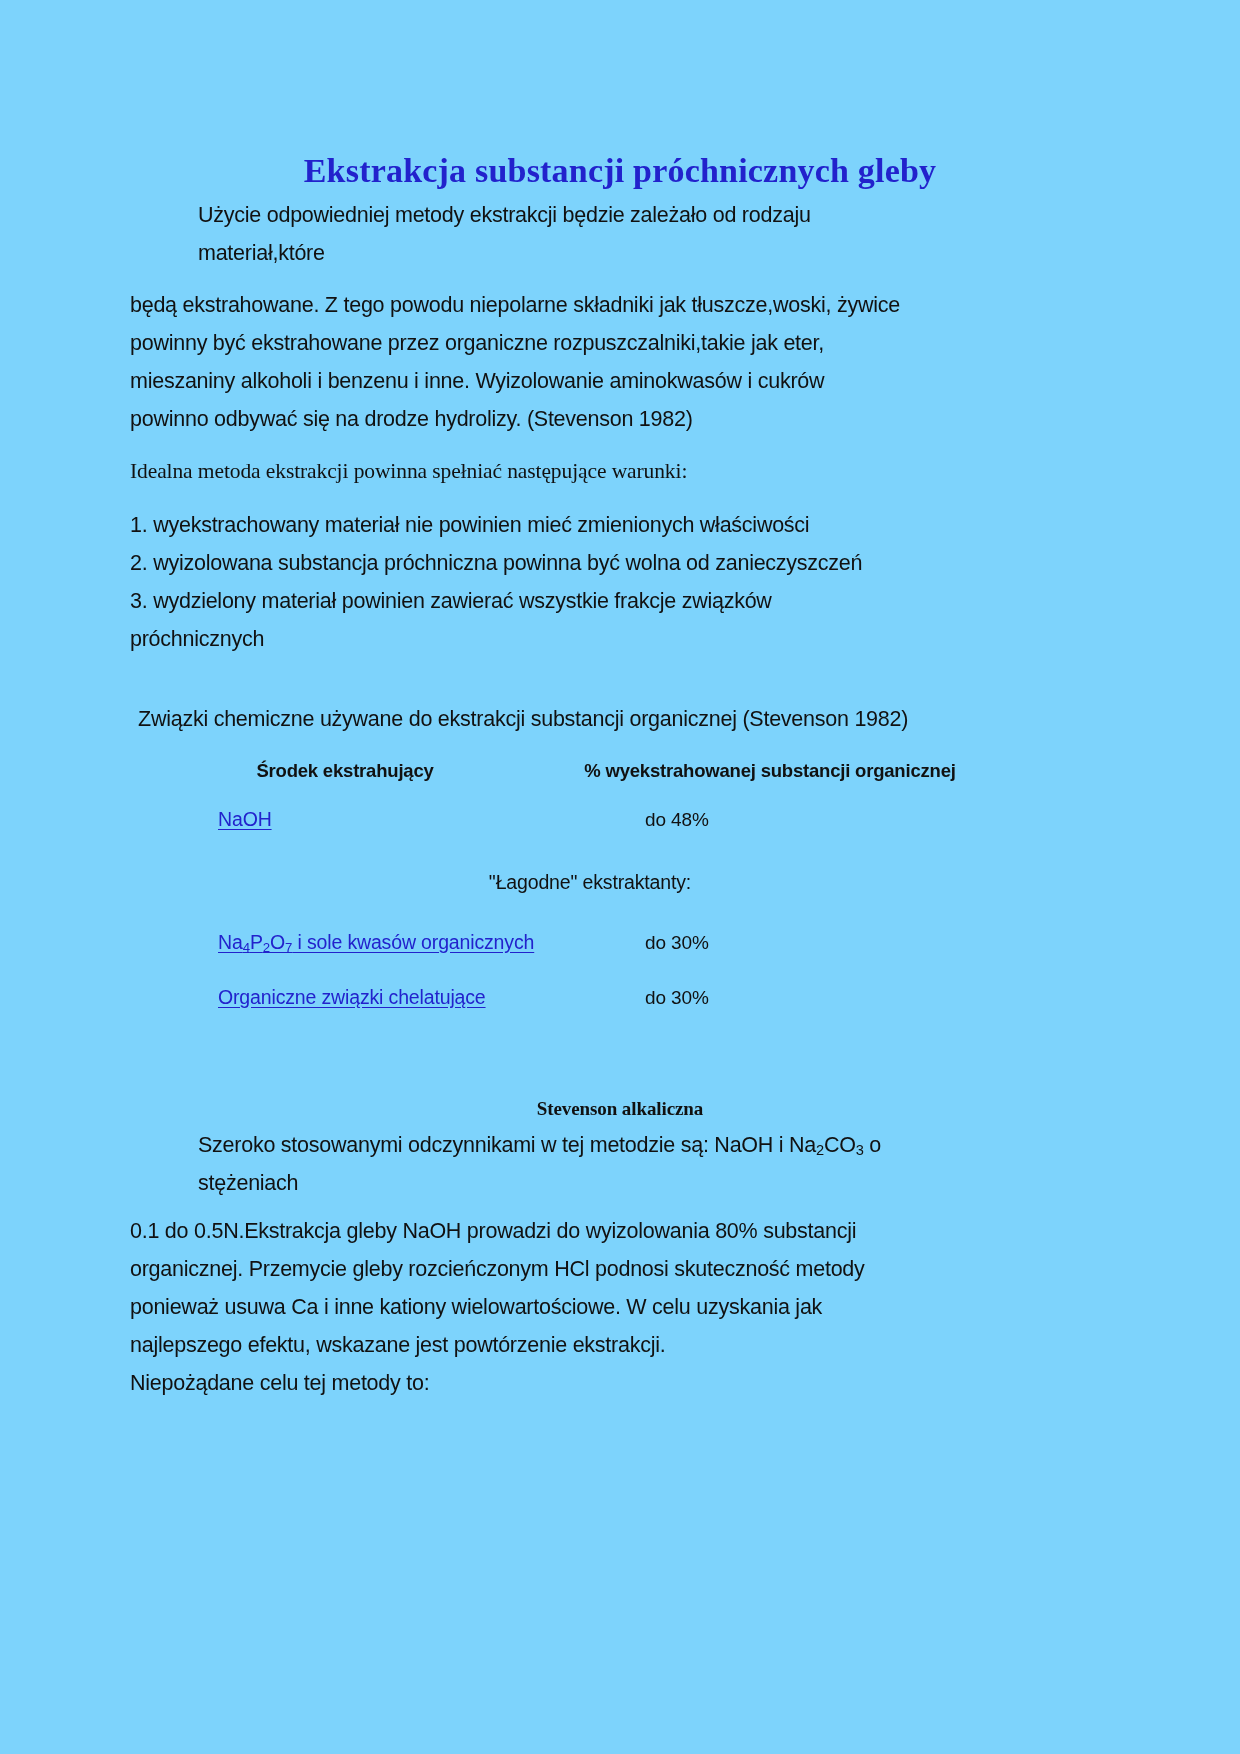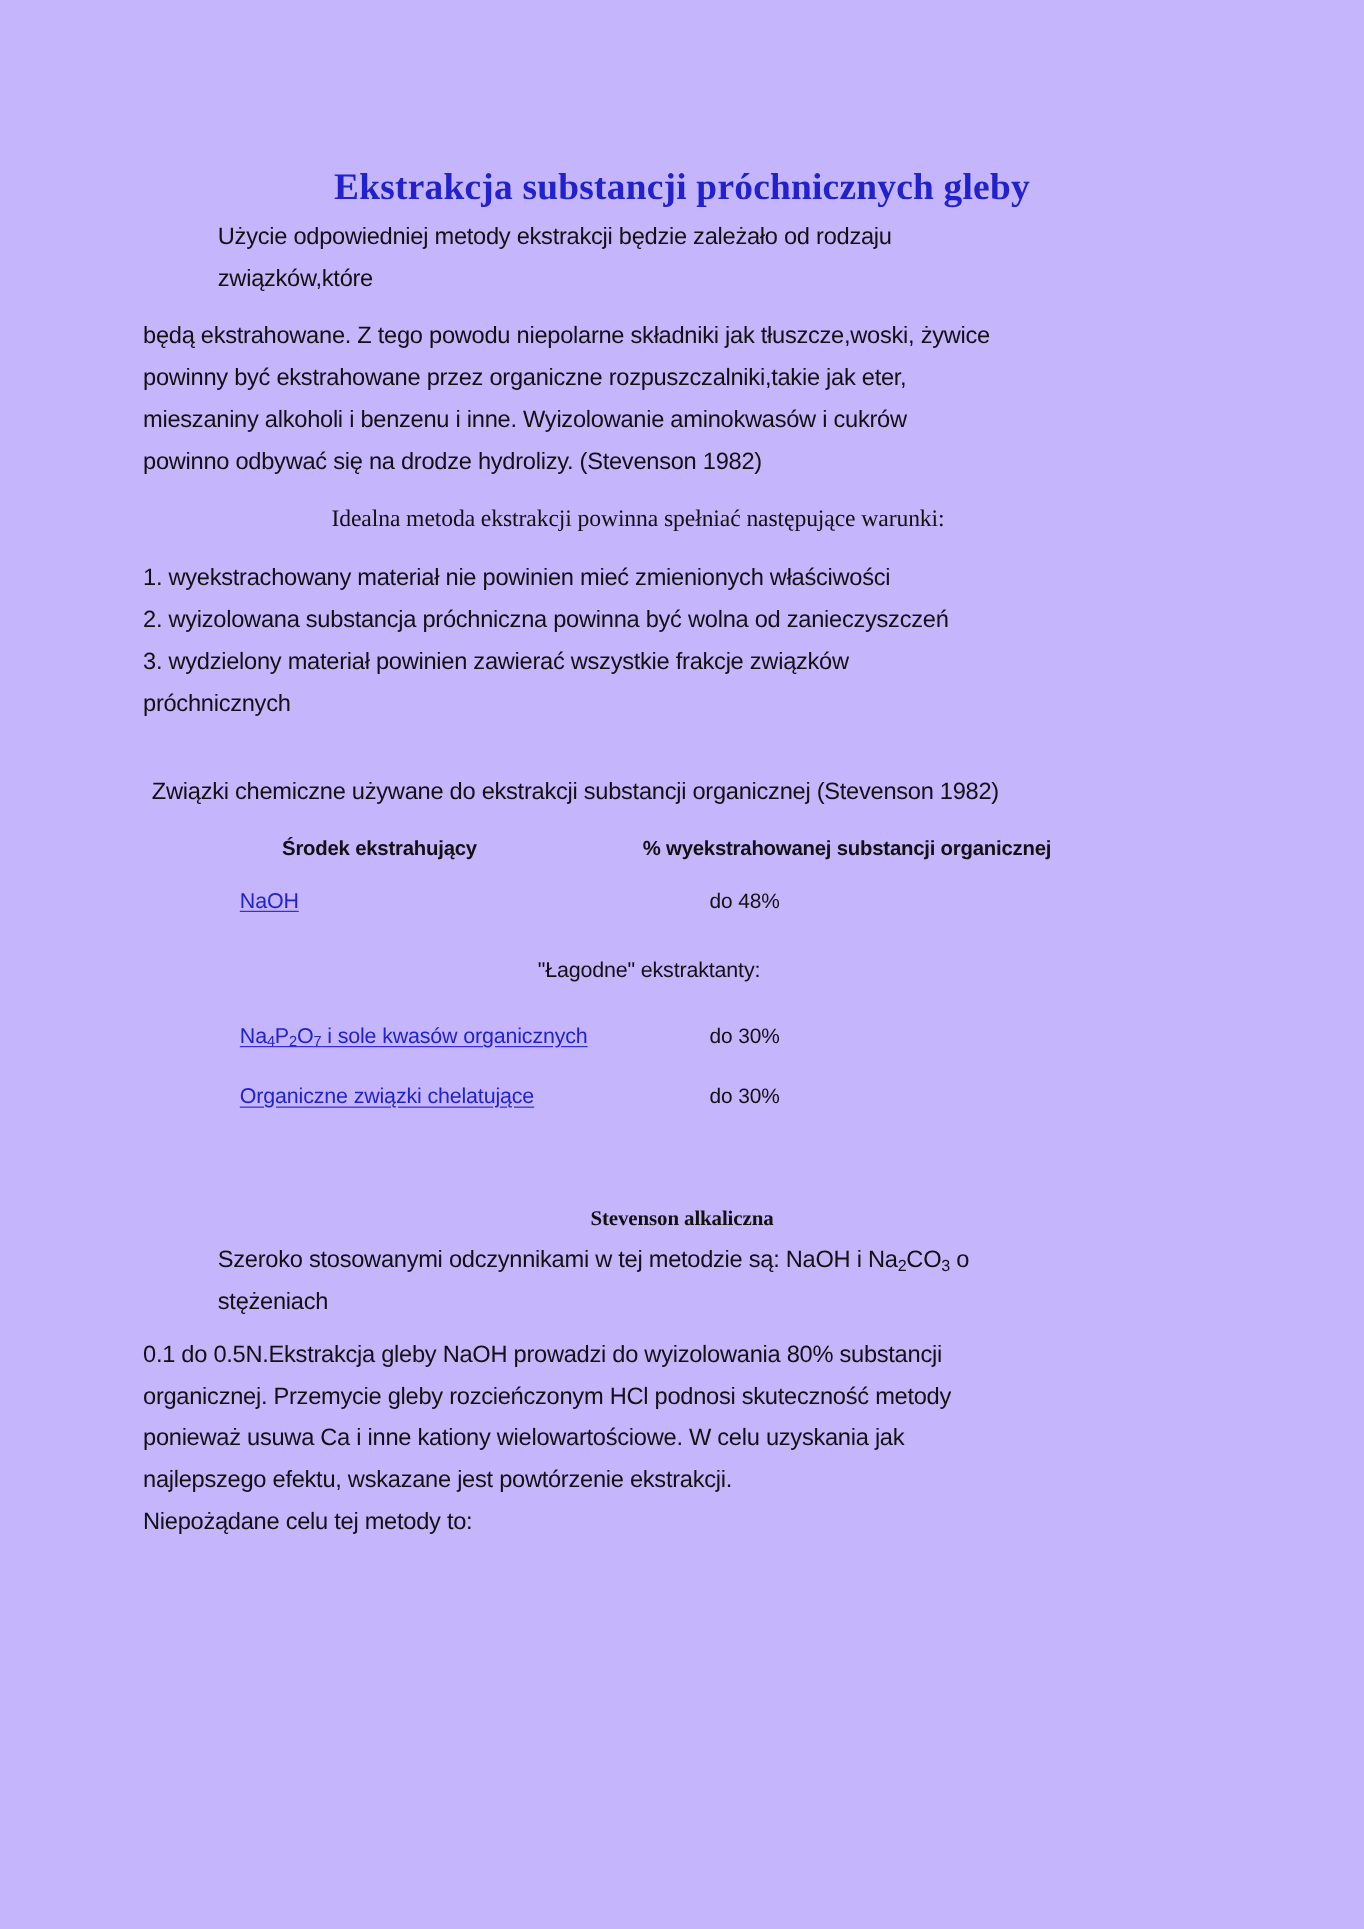--- a/index.html
+++ b/index.html
@@ -15,21 +15,21 @@
     font-family: "Liberation Sans", "DejaVu Sans", sans-serif;
     color: #111111;
     overflow: hidden;
   }
 
   .page {
     position: absolute;
     left: 0; top: 0;
     width: 1240px;
     height: 1754px;
-    background: #c4b5fd;
+    background: #7dd3fc;
   }
 
   
   .doc-title {
     position: absolute;
     left: 0;
     top: 128px;
     width: 1240px;
     text-align: center;
     font-family: "Liberation Serif", "DejaVu Serif", serif;
@@ -49,21 +49,20 @@
     color: #111;
     font-weight: 500;
     letter-spacing: -0.25px;
   }
   .serif {
     font-family: "Liberation Serif", "DejaVu Serif", serif;
     font-size: 21.5px;
     line-height: 38px;
     color: #111;
     letter-spacing: -0.1px;
-    text-align: center;
   }
 
   
   .blk { position: absolute; }
 
   #p-intro      { left: 198px; top: 196px;  width: 760px; }
   #p-body1      { left: 130px; top: 286px;  width: 880px; }
   #p-ideal      { left: 130px; top: 452px;  width: 900px; }
   #list-conds   { left: 130px; top: 506px;  width: 900px; }
   #p-tableintro { left: 138px; top: 700px;  width: 960px; }
@@ -150,21 +149,21 @@
 </style>
 </head>
 <body>
 
 <div class="page">
 
   <h1 class="doc-title">Ekstrakcja substancji próchnicznych gleby</h1>
 
   <div class="blk sans" id="p-intro">
     <div>Użycie odpowiedniej metody ekstrakcji będzie zależało od rodzaju</div>
-    <div>związków,które</div>
+    <div>materiał,które</div>
   </div>
 
   <div class="blk sans" id="p-body1">
     <div>będą ekstrahowane. Z tego powodu niepolarne składniki jak tłuszcze,woski, żywice</div>
     <div>powinny być ekstrahowane przez organiczne rozpuszczalniki,takie jak eter,</div>
     <div>mieszaniny alkoholi i benzenu i inne. Wyizolowanie aminokwasów i cukrów</div>
     <div>powinno odbywać się na drodze hydrolizy. (Stevenson 1982)</div>
   </div>
 
   <div class="blk serif" id="p-ideal">Idealna metoda ekstrakcji powinna spełniać następujące warunki:</div>

